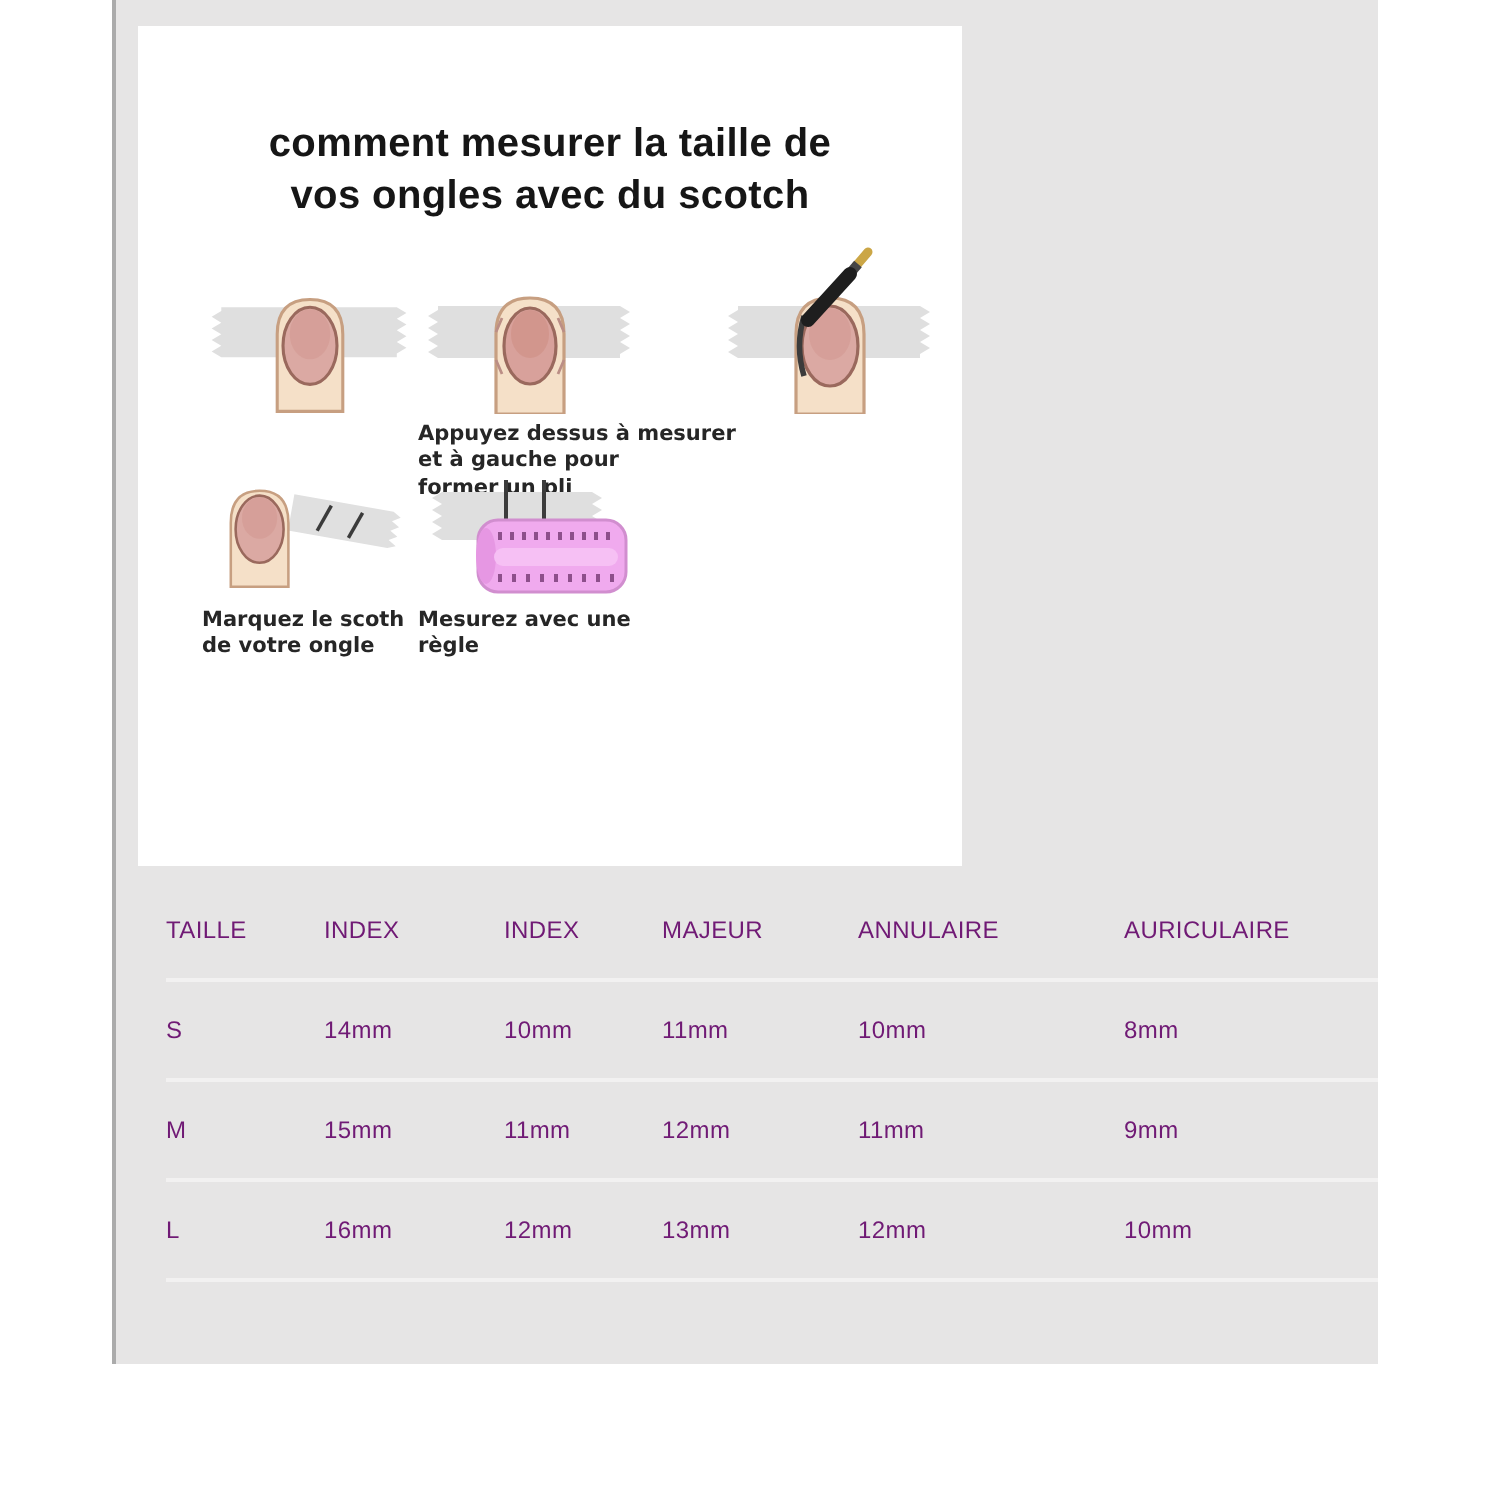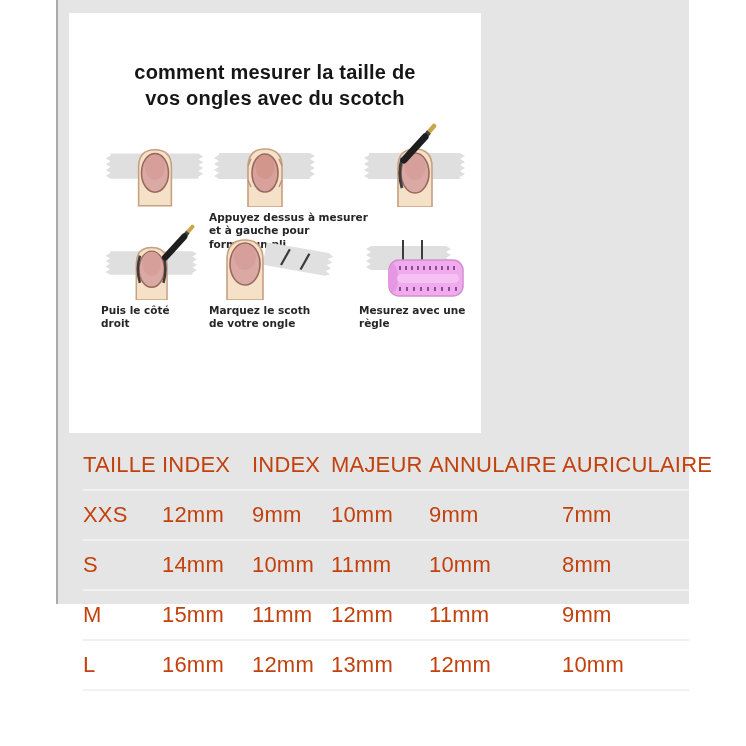--- a/index.html
+++ b/index.html
@@ -2,21 +2,21 @@
 <html><head>
 <meta charset="utf-8">
 <style>
   html,body{margin:0;padding:0;}
   body{
     width:746px;height:746px;position:relative;overflow:hidden;
     background:#ffffff;
     font-family:"Liberation Sans", sans-serif;
   }
   .panel{
-    position:absolute;left:56px;top:0;width:633px;height:604px;
+    position:absolute;left:56px;top:0;width:633px;height:682px;
     background:#e6e5e5;border-left:2px solid #ababab;box-sizing:border-box;
   }
   
   .card{
     position:absolute;left:11px;top:13px;width:412px;height:420px;
     background:#ffffff;
   }
   .card-title{
     position:absolute;top:47px;left:0;width:100%;
     text-align:center;font-weight:bold;font-size:20px;line-height:1.28;
@@ -37,21 +37,21 @@
     white-space:pre;letter-spacing:0;
   }
   svg{display:block;}
   
   .size-table{
     position:absolute;top:440px;left:25px;width:606px;
     border-collapse:collapse;table-layout:fixed;
   }
   .size-table th,.size-table td{
     text-align:left;vertical-align:middle;padding:0;
-    font-size:22px;font-weight:400;color:#c2410c;
+    font-size:12px;font-weight:400;color:#701a75;
     border-bottom:2px solid #f2f1f1;letter-spacing:.2px;
   }
   .size-table th{height:49px;}
   .size-table td{height:48px;}
 </style>
 </head>
 <body>
 
 <div class="panel">
 
@@ -98,37 +98,20 @@
             <line x1="69" y1="0" x2="75" y2="-7" stroke="#cba646" stroke-width="4.5" stroke-linecap="round"></line>
             <line x1="64" y1="6" x2="70" y2="-1" stroke="#454545" stroke-width="5"></line>
             <line x1="45" y1="27" x2="66" y2="4" stroke="#1e1e1e" stroke-width="7" stroke-linecap="round"></line>
           </svg>
         </div>
       </div>
     </div>
 
     <div class="steps-row row2">
 
-      <div>
-        <div class="icon-box">
-          <svg width="112" height="76" viewBox="0 -10 112 84" preserveAspectRatio="xMinYMax meet">
-            <polygon fill="#dfdfdf" points="10,20 101,20 106,23 101,26 106,29 101,32 106,35 101,38 106,41 101,44 101,46 10,46 5,43 10,40 5,37 10,34 5,31 10,28 5,25 10,22"></polygon>
-            <path d="M39,74 V34 Q39,16 56,16 Q73,16 73,34 V74 Z" fill="#f5e0c8" stroke="#c79f81" stroke-width="1.6"></path>
-            <ellipse cx="56" cy="40" rx="14" ry="20" fill="#dba9a3" stroke="#9a695d" stroke-width="1.6"></ellipse>
-            <ellipse cx="56" cy="34" rx="10.5" ry="13" fill="#d49b94" opacity="0.7"></ellipse>
-            <path d="M43,25 Q38.5,40 43,55" stroke="#3b3b3b" stroke-width="2.8" fill="none"></path>
-            <path d="M69,25 Q73.5,40 69,55" stroke="#3b3b3b" stroke-width="2.8" fill="none"></path>
-            <line x1="95" y1="0" x2="101" y2="-7" stroke="#cba646" stroke-width="4.5" stroke-linecap="round"></line>
-            <line x1="90" y1="6" x2="96" y2="-1" stroke="#454545" stroke-width="5"></line>
-            <line x1="71" y1="27" x2="92" y2="4" stroke="#1e1e1e" stroke-width="7" stroke-linecap="round"></line>
-          </svg>
-        </div>
-        <div class="step-caption">Puis le côté
-droit</div>
-      </div>
 
       <div>
         <div class="icon-box">
           <svg width="135" height="66" viewBox="0 0 135 66">
             <g transform="rotate(10 56 18)">
               <polygon fill="#e0e0e0" points="56,8 119,8 124,11 119,14 124,17 119,20 124,23 119,26 124,29 119,31 56,31"></polygon>
               <line x1="74" y1="28" x2="80" y2="11" stroke="#3b3b3b" stroke-width="2.2"></line>
               <line x1="94" y1="29" x2="100" y2="12" stroke="#3b3b3b" stroke-width="2.2"></line>
             </g>
             <path d="M18,66 V26 Q18,6 36,6 Q54,6 54,26 V66 Z" fill="#f5e0c8" stroke="#c79f81" stroke-width="1.6"></path>
@@ -173,28 +156,20 @@
         <th>TAILLE</th>
         <th>INDEX</th>
         <th>INDEX</th>
         <th>MAJEUR</th>
         <th>ANNULAIRE</th>
         <th>AURICULAIRE</th>
       </tr>
     </thead>
     <tbody>
       <tr>
-        <td>XXS</td>
-        <td>12mm</td>
-        <td>9mm</td>
-        <td>10mm</td>
-        <td>9mm</td>
-        <td>7mm</td>
-      </tr>
-      <tr>
         <td>S</td>
         <td>14mm</td>
         <td>10mm</td>
         <td>11mm</td>
         <td>10mm</td>
         <td>8mm</td>
       </tr>
       <tr>
         <td>M</td>
         <td>15mm</td>

